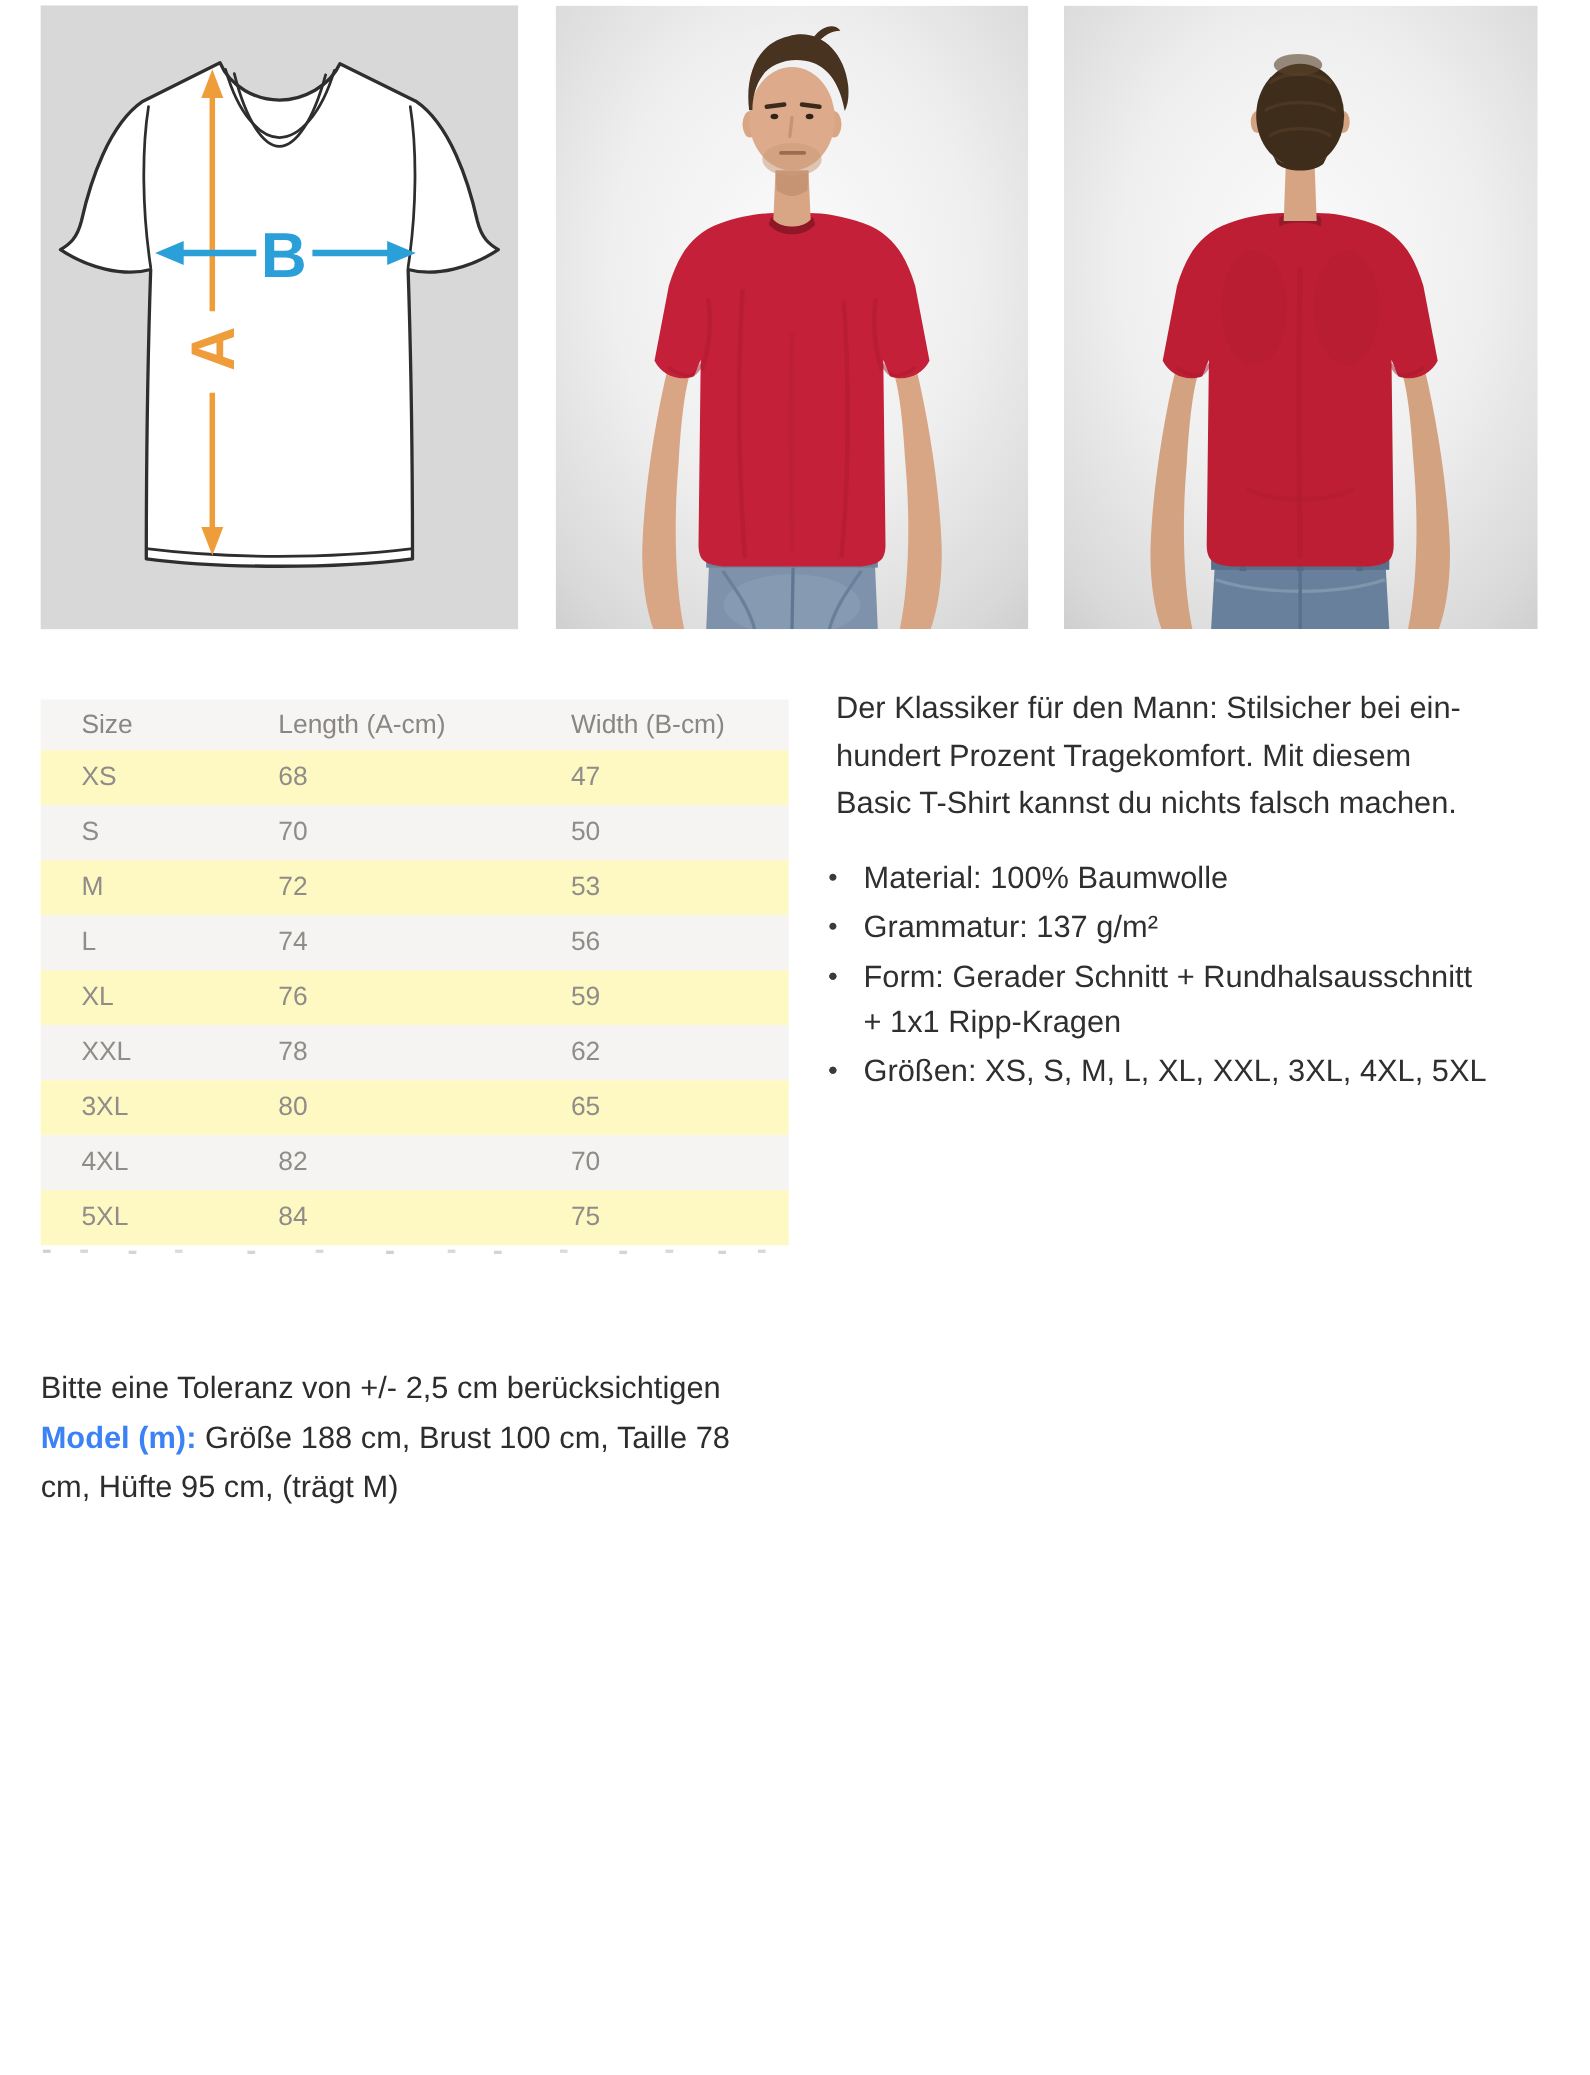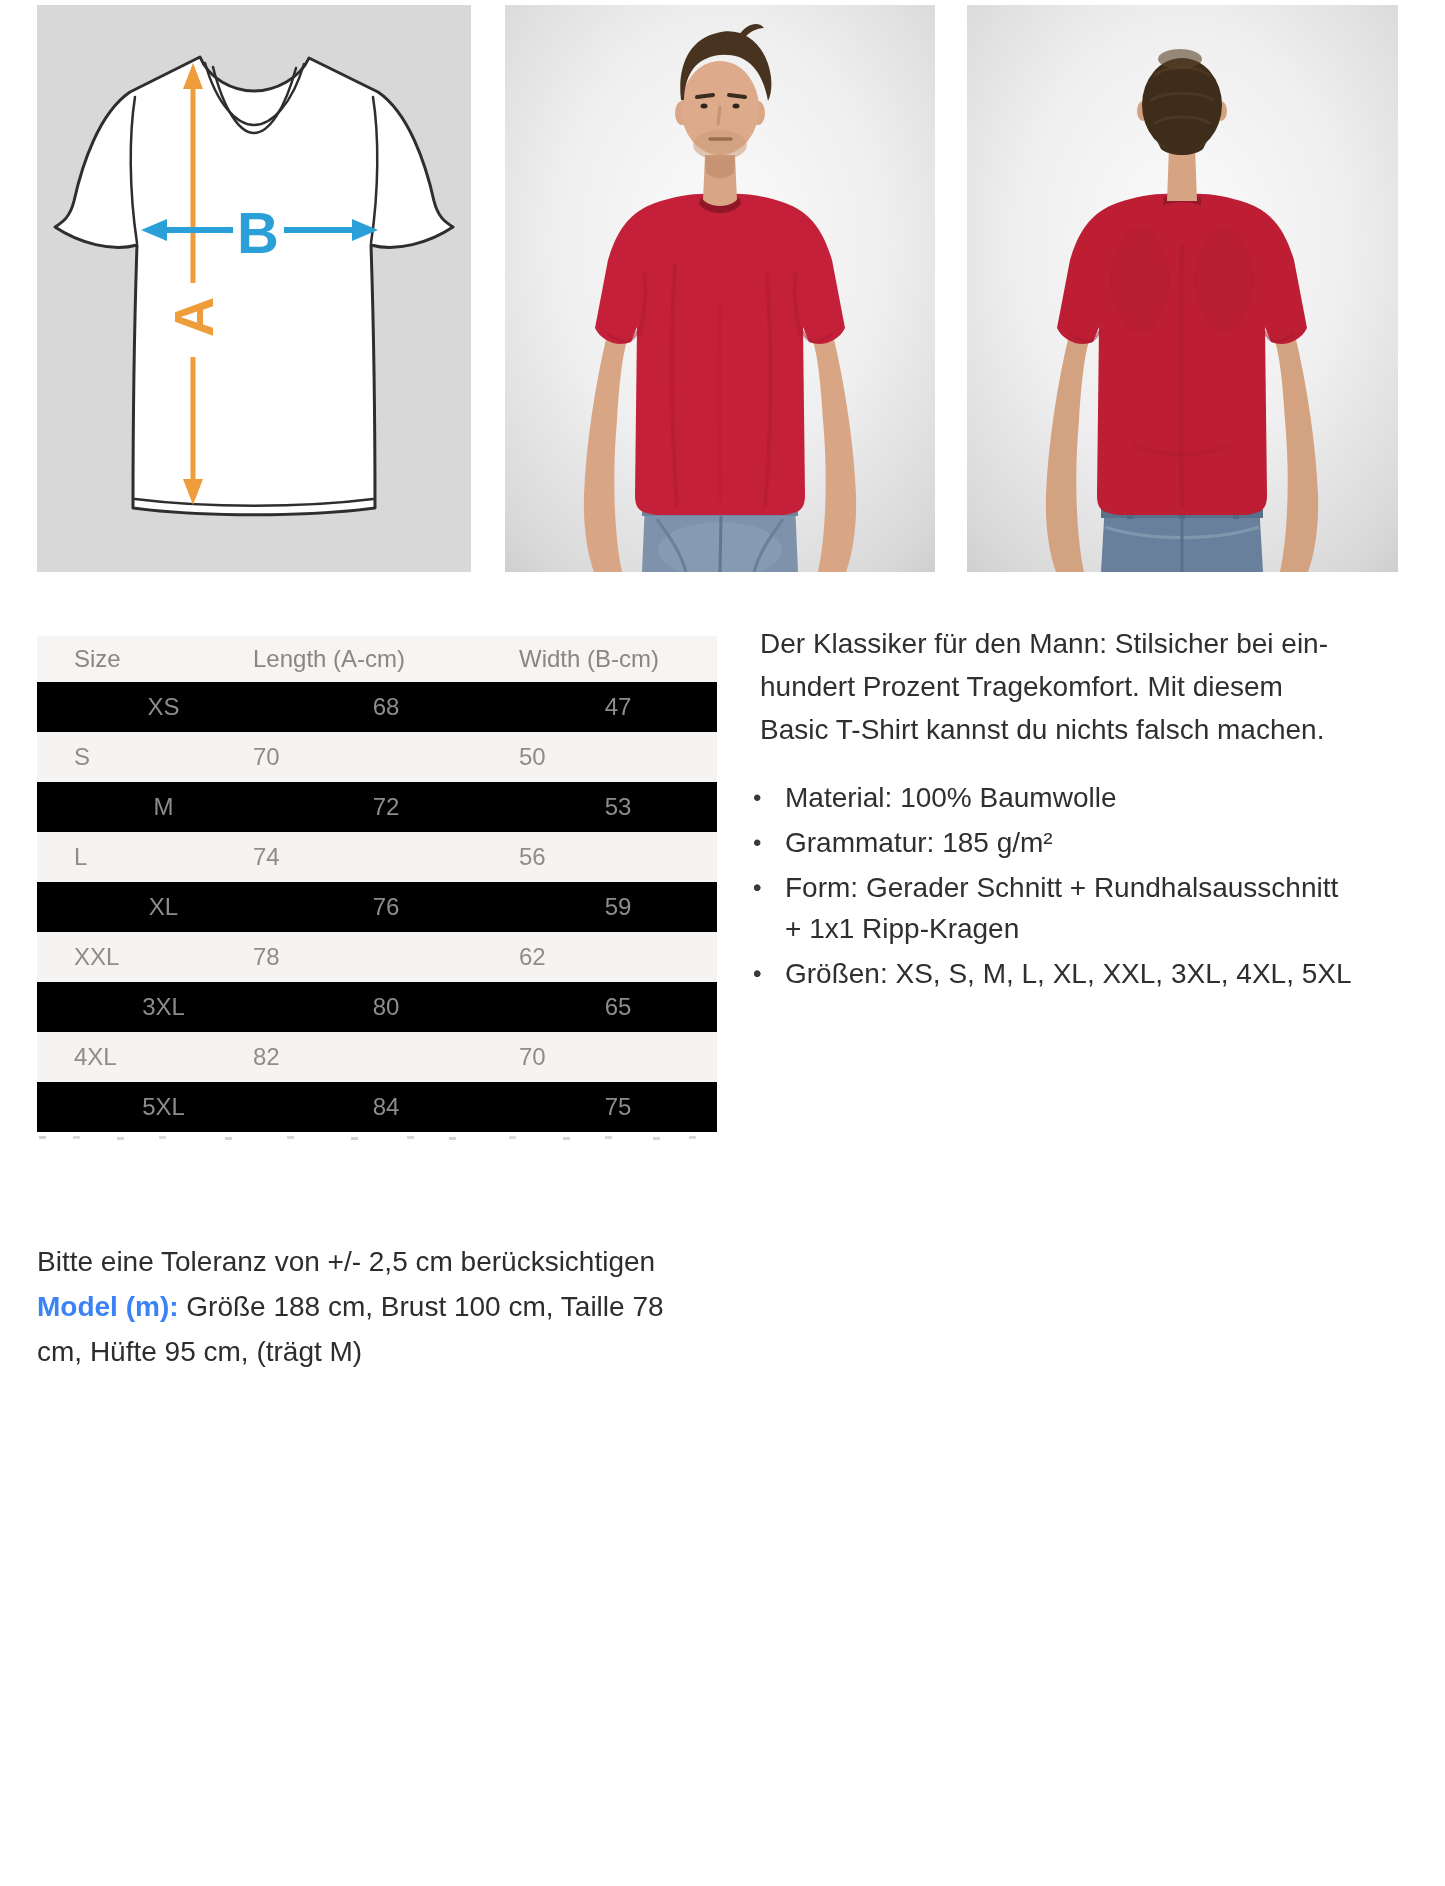--- a/index.html
+++ b/index.html
@@ -14,21 +14,21 @@
   #box-diagram { left:37px;  width:434px; background:#d8d8d8; }
   #box-front   { left:505px; width:430px; }
   #box-back    { left:967px; width:431px; }
   .imgbox svg { display:block; }
 
   
   .size-table { position:absolute; left:37px; top:636px; width:680px; font-size:24px; color:#8f8c89; }
   .trow { display:grid; grid-template-columns:216px 266px 198px; align-items:center; }
   .trow.head { height:46px; background:#f6f5f3; color:#898683; }
   .trow.r { height:50px; }
-  .trow.odd  { background:#000000;text-align:center; }
+  .trow.odd  { background:#fef9c3; }
   .trow.even { background:#f5f4f2; }
   .trow span:first-child { padding-left:37px; }
 
   
   .artifact { position:absolute; left:37px; top:1134px; width:668px; height:7px; overflow:hidden; }
   .artifact::before {
     content:""; position:absolute; top:2px; left:2px; width:7px; height:3px; background:#d3d1ce;
     box-shadow: 34px 0 0 #dad8d5, 78px 1px 0 #d6d4d1, 120px 0 0 #dedcd9, 186px 1px 0 #d6d4d1,
                 248px 0 0 #dad8d5, 312px 1px 0 #d3d1ce, 368px 0 0 #dad8d5, 410px 1px 0 #d6d4d1,
                 470px 0 0 #dedcd9, 524px 1px 0 #d6d4d1, 566px 0 0 #dad8d5, 614px 1px 0 #d6d4d1,
@@ -255,20 +255,20 @@
   <div>Bitte eine Toleranz von +/- 2,5 cm berücksichtigen</div>
   <div><span class="bold">Model (m):</span> <span>Größe 188 cm, Brust 100 cm, Taille 78 cm, Hüfte 95 cm, (trägt M)</span></div>
 </div>
 
 <div class="descr">
   <p class="intro pre">Der Klassiker für den Mann: Stilsicher bei ein-
 hundert Prozent Tragekomfort. Mit diesem
 Basic T-Shirt kannst du nichts falsch machen.</p>
   <ul>
     <li><span class="dot">•</span><span class="pre">Material: 100% Baumwolle</span></li>
-    <li><span class="dot">•</span><span class="pre">Grammatur: 185 g/m²</span></li>
+    <li><span class="dot">•</span><span class="pre">Grammatur: 137 g/m²</span></li>
     <li><span class="dot">•</span></li>
     <li><span class="dot">•</span><span class="pre">Form: Gerader Schnitt + Rundhalsausschnitt
 + 1x1 Ripp-Kragen</span></li>
     <li><span class="dot">•</span></li>
     <li><span class="dot">•</span><span class="pre">Größen: XS, S, M, L, XL, XXL, 3XL, 4XL, 5XL</span></li>
   </ul>
 </div>
 
 </body></html>

